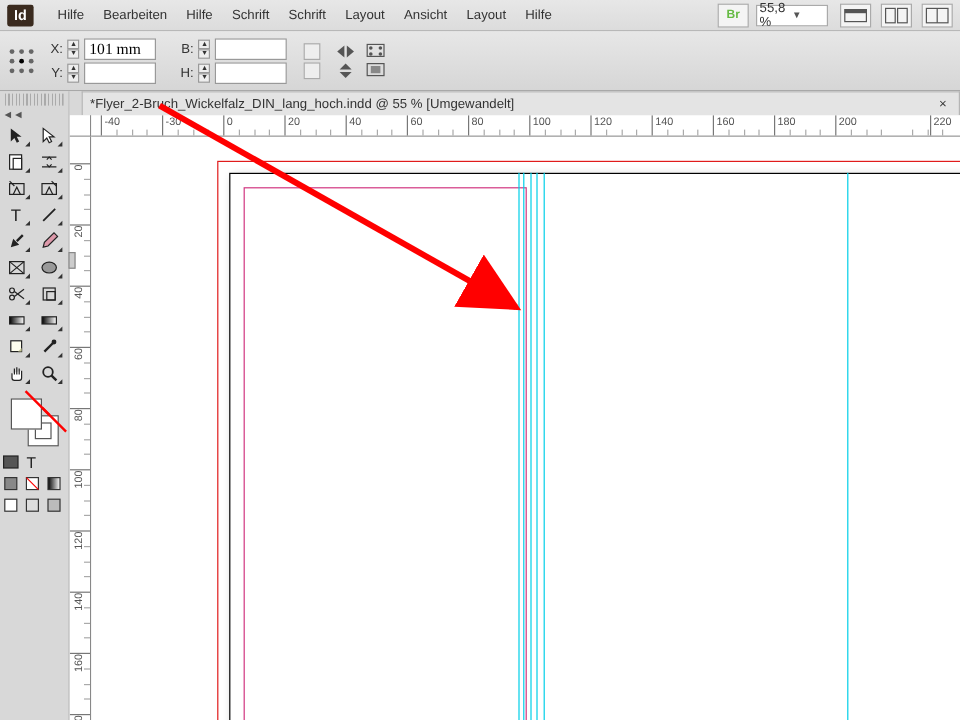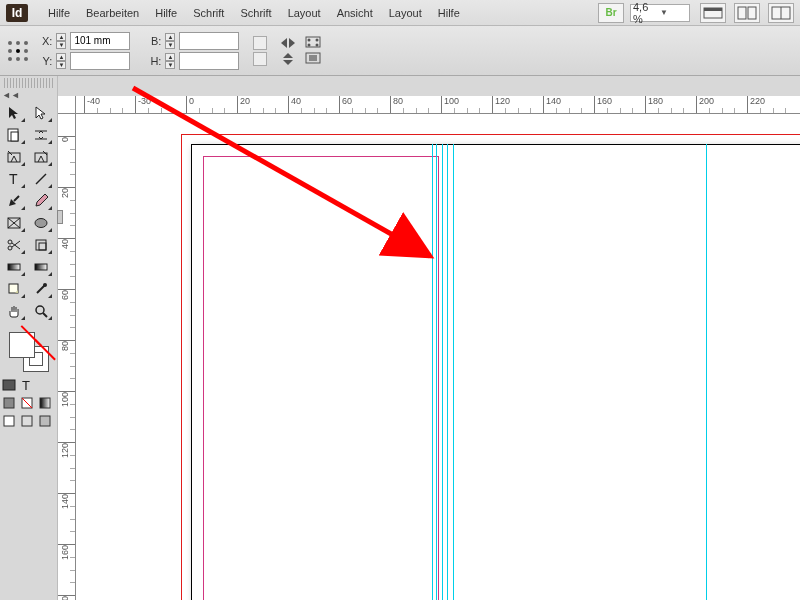--- a/index.html
+++ b/index.html
@@ -17,21 +17,21 @@
   .zoom-box .drop { font-size:8px; color:#555; }
 
   
   .controlbar { height: 50px; background: linear-gradient(#e7e7e7,#d6d6d6); border-bottom: 1px solid #a8a8a8; display: flex; align-items: center; padding: 0 8px; gap: 6px; }
   .refpoint { width: 20px; height: 20px; position: relative; margin-right: 8px; }
   .refpoint .dot { position: absolute; width:4px; height:4px; background:#666; border-radius:50%; }
   .coord-group { display: grid; grid-template-columns: auto auto auto auto; grid-template-rows: auto auto; gap: 2px 4px; align-items: center; }
   .coord-label { font-size: 11px; text-align: right; }
   .spin { display:flex; flex-direction:column; }
   .spin div { width:10px; height:8px; border:1px solid #999; background:#eee; font-size:6px; text-align:center; line-height:6px; }
-  .coord-input { width: 60px; height: 18px; border: 1px solid #999; background: #fff; font-size: 10px; padding: 0 3px; }
+  .coord-input { width: 60px; height: 18px; border: 1px solid #999; background: #fff; font-size: 13px; padding: 0 3px; font-family: Liberation Serif, serif; }
   .link-col { display:flex; flex-direction:column; gap:2px; margin-left:4px; }
   .link-icon { width:14px; height:14px; border:1px solid #aaa; background:#eee; }
   .ctrl-icons { display:flex; flex-direction:column; gap:2px; margin-left:6px; }
   .ctrl-row { display:flex; gap:8px; }
   .ctrl-icon { width:18px; height:14px; }
 
   
   .workspace { position: absolute; top: 76px; left: 0; right: 0; bottom: 0; display: flex; }
 
   
@@ -91,21 +91,21 @@
       <div class="menu-item">Schrift</div>
       <div class="menu-item">Schrift</div>
       <div class="menu-item">Layout</div>
       <div class="menu-item">Ansicht</div>
       <div class="menu-item">Layout</div>
       <div class="menu-item">Hilfe</div>
     </div>
   <div class="menu-spacer"></div>
   <div class="menu-btn" style="font-size:10px;font-weight:bold;text-align:center;line-height:18px;color:#6b4;"> <span>Br</span></div>
   <div class="zoom-box">
-      <span>4,6 %</span>
+      <span>55,8 %</span>
       <span class="drop">▼</span>
     </div>
   <div class="menu-btn">
       <svg width="24" height="18">
         <rect x="3" y="4" width="18" height="10" fill="none" stroke="#555"></rect>
         <rect x="3" y="4" width="18" height="3" fill="#555"></rect>
       </svg>
     </div>
   <div class="menu-btn">
       <svg width="24" height="18">
@@ -420,20 +420,24 @@
           <div class="tool" style="width: 18px; height: 18px;">
             <svg width="12" height="12">
               <rect x="1" y="1" width="10" height="10" fill="#bbb" stroke="#333"></rect>
             </svg>
           </div>
         </div>
       </div>
   </div>
 
   <div class="docarea">
+    <div class="doc-tab">
+      <span>*Flyer_2-Bruch_Wickelfalz_DIN_lang_hoch.indd @ 55 % [Umgewandelt]</span>
+      <span class="close">×</span>
+    </div>
     <div class="ruler-corner"></div>
     <div class="ruler-h" id="ruler-h">
         <div class="tick" style="left: 8px;">-40</div>
         <div class="minor" style="left: 20.75px;"></div>
         <div class="minor" style="left: 33.5px;"></div>
         <div class="minor" style="left: 46.25px;"></div>
         <div class="tick" style="left: 59px;">-30</div>
         <div class="minor" style="left: 71.75px;"></div>
         <div class="minor" style="left: 84.5px;"></div>
         <div class="minor" style="left: 97.25px;"></div>
@@ -474,21 +478,21 @@
         <div class="minor" style="left: 543.5px;"></div>
         <div class="minor" style="left: 556.25px;"></div>
         <div class="tick" style="left: 569px;">180</div>
         <div class="minor" style="left: 581.75px;"></div>
         <div class="minor" style="left: 594.5px;"></div>
         <div class="minor" style="left: 607.25px;"></div>
         <div class="tick" style="left: 620px;">200</div>
         <div class="minor" style="left: 632.75px;"></div>
         <div class="minor" style="left: 645.5px;"></div>
         <div class="minor" style="left: 658.25px;"></div>
-        <div class="tick" style="left: 671px;">220</div>
+        <div class="tick" style="left: 699px;">220</div>
         <div class="minor" style="left: 683.75px;"></div>
         <div class="minor" style="left: 696.5px;"></div>
         <div class="minor" style="left: 709.25px;"></div>
       </div>
     <div class="ruler-v" id="ruler-v">
         <div class="tick" style="top: 22px;">
           <span>0</span>
         </div>
         <div class="minor" style="top: 34.75px;"></div>
         <div class="minor" style="top: 47.5px;"></div>

